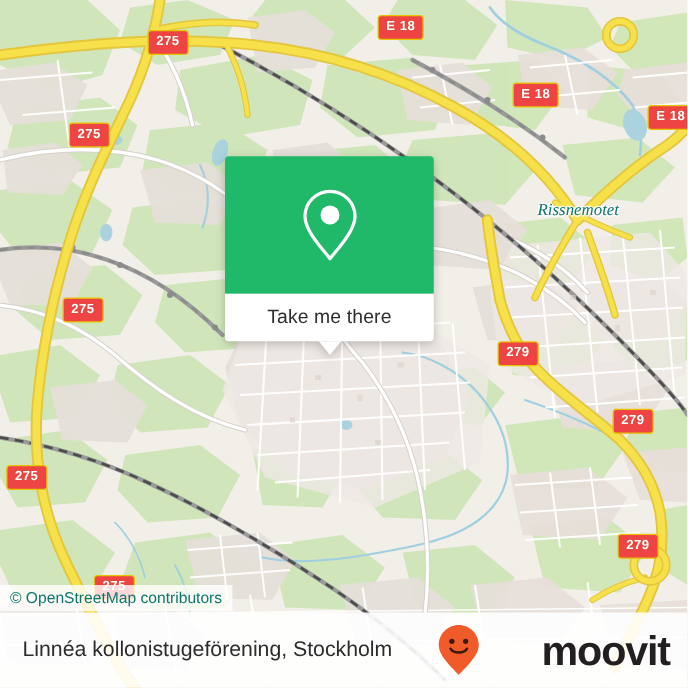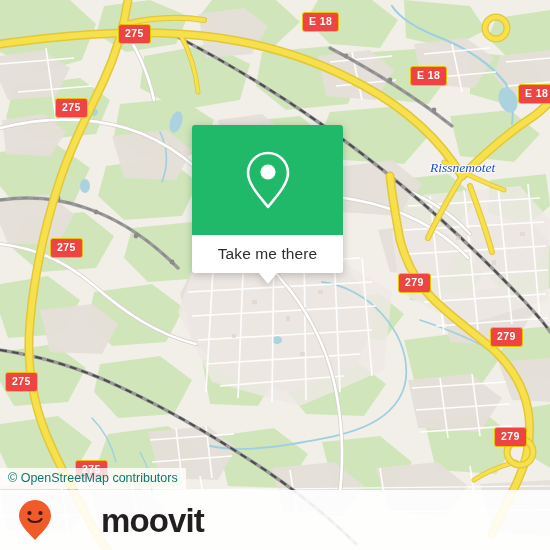--- a/index.html
+++ b/index.html
@@ -46,34 +46,34 @@
     white-space: nowrap;
     text-shadow: 0 0 1px rgba(120,100,0,.35);
     box-sizing: border-box;
   }
 
   .place-label {
     position: absolute;
     font-family: "Liberation Serif", serif;
     font-style: italic;
     font-size: 13.5px;
-    color: #1d4ed8;
+    color: #0f766e;
     white-space: nowrap;
     text-shadow:
       1.2px 0 1px #fff, -1.2px 0 1px #fff,
       0 1.2px 1px #fff, 0 -1.2px 1px #fff,
       1px 1px 1px #fff, -1px -1px 1px #fff;
   }
 
   
   #popup {
     position: absolute;
-    left: 192px;
+    left: 180px;
     top: 125px;
-    width: 151px;
+    width: 167px;
     filter: drop-shadow(0 2px 4px rgba(0,0,0,0.22));
   }
   #popup-head {
     height: 110px;
     background: #20b96a;
     border-top-left-radius: 3px;
     border-top-right-radius: 3px;
     display: flex;
     align-items: center;
     justify-content: center;
@@ -460,20 +460,21 @@
     </div>
     <div id="popup-foot">
       <span id="popup-foot-label">Take me there</span>
       <div id="popup-tail"></div>
     </div>
   </div>
 
   <div id="attribution">© OpenStreetMap contributors</div>
 
   <div id="footer">
+    <div id="footer-title">Linnéa kollonistugeförening, Stockholm</div>
     <div id="brand">
       <svg width="34" height="42" viewBox="0 0 34 42">
         <path d="M17 1 C8.2 1 1 8.2 1 17 C1 26.5 13 36 17 41 C21 36 33 26.5 33 17 C33 8.2 25.8 1 17 1 Z" fill="#f15a29"></path>
         <circle cx="11.5" cy="14" r="2.1" fill="#3a1a0c"></circle>
         <circle cx="22.5" cy="14" r="2.1" fill="#3a1a0c"></circle>
         <path d="M10.5 20 C12.5 24 21.5 24 23.5 20" fill="none" stroke="#3a1a0c" stroke-width="2.1" stroke-linecap="round"></path>
       </svg>
       <span id="brand-word">moovit</span>
     </div>
   </div>

